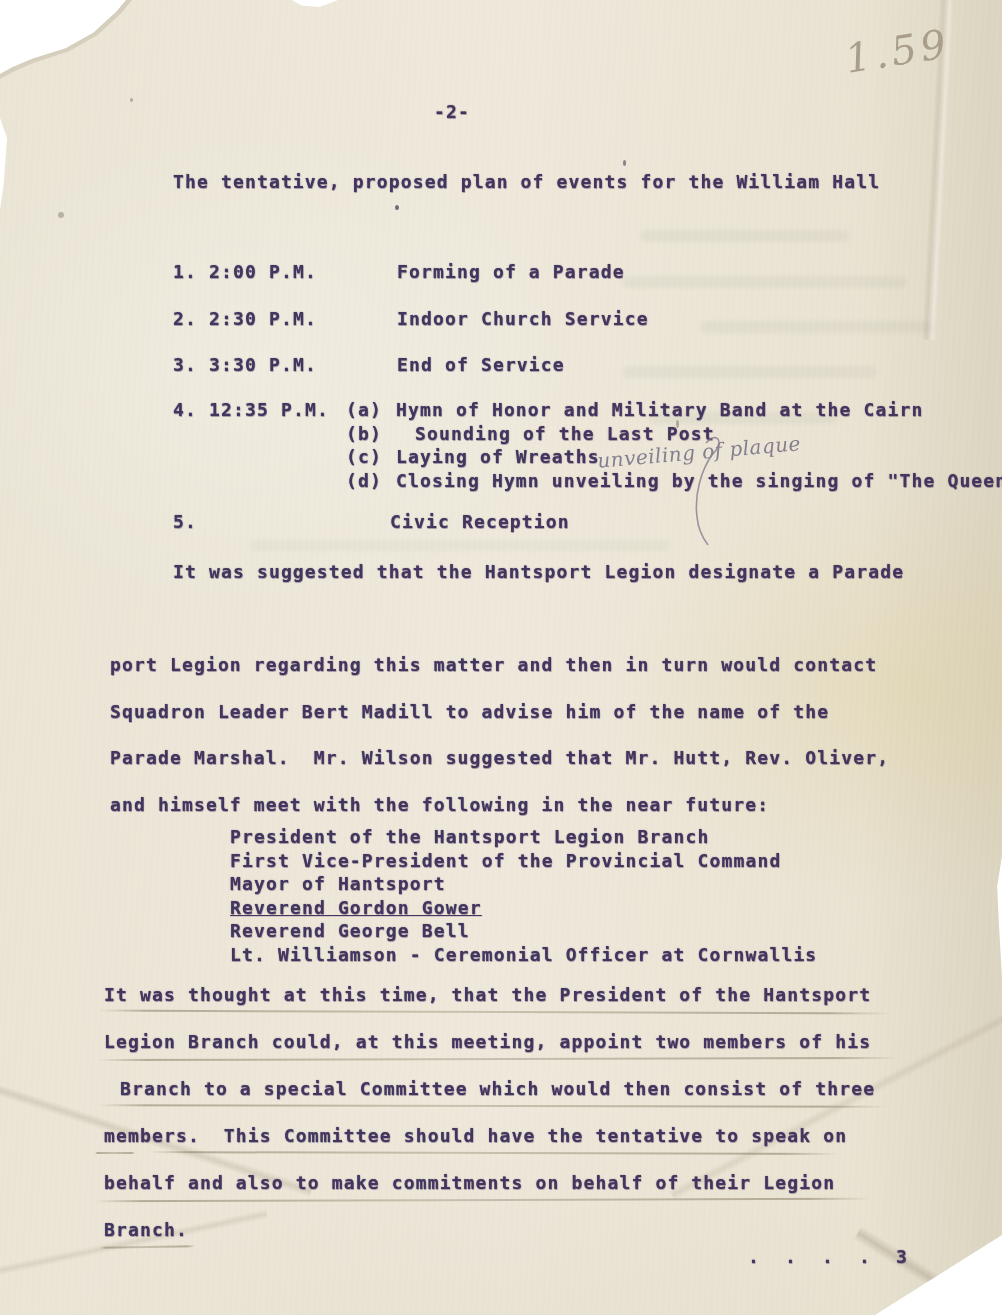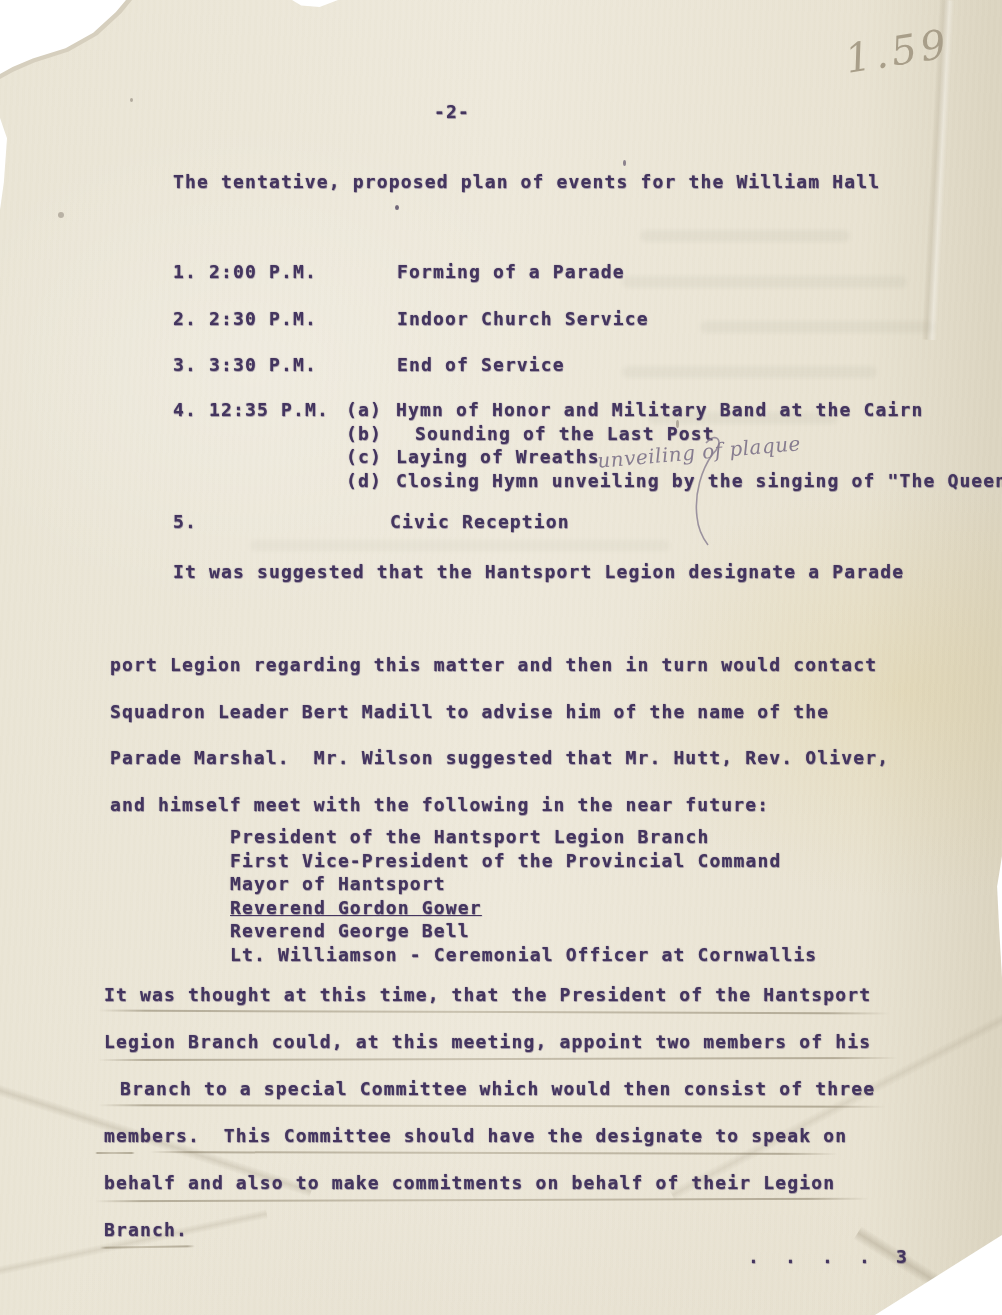--- a/index.html
+++ b/index.html
@@ -119,21 +119,21 @@
   <div class="tw" style="left:230px;top:897px;text-decoration:underline;">Reverend Gordon Gower</div>
   <div class="tw" style="left:230px;top:920px;">Reverend George Bell</div>
   <div class="tw" style="left:230px;top:944px;">Lt. Williamson - Ceremonial Officer at Cornwallis</div>
 
   <div class="tw" style="left:104px;top:984px;">It was thought at this time, that the President of the Hantsport</div>
   <div class="pencil-line" style="left:98px;top:1011px;width:792px;transform:rotate(0.2deg);"></div>
   <div class="tw" style="left:104px;top:1031px;">Legion Branch could, at this meeting, appoint two members of his</div>
   <div class="pencil-line" style="left:98px;top:1058px;width:800px;transform:rotate(-0.15deg);"></div>
   <div class="tw" style="left:104px;top:1078px;margin-left:16px;">Branch to a special Committee which would then consist of three</div>
   <div class="pencil-line" style="left:98px;top:1105px;width:788px;transform:rotate(0.1deg);"></div>
-  <div class="tw" style="left:104px;top:1125px;">members.  This Committee should have the designate to speak on</div>
+  <div class="tw" style="left:104px;top:1125px;">members.  This Committee should have the tentative to speak on</div>
   <div class="pencil-line" style="left:95px;top:1152px;width:40px;transform:rotate(-0.3deg);"></div>
   <div class="pencil-line" style="left:150px;top:1152px;width:688px;transform:rotate(0.15deg);"></div>
   <div class="tw" style="left:104px;top:1172px;">behalf and also to make commitments on behalf of their Legion</div>
   <div class="pencil-line" style="left:95px;top:1199px;width:775px;transform:rotate(-0.2deg);"></div>
   <div class="tw" style="left:104px;top:1219px;">Branch.</div>
   <div class="pencil-line" style="left:100px;top:1246px;width:95px;transform:rotate(-1deg);"></div>
 
   <div class="tw" style="left:748px;top:1246px;word-spacing:13px;">. . . . 3</div>
 </div>
 

